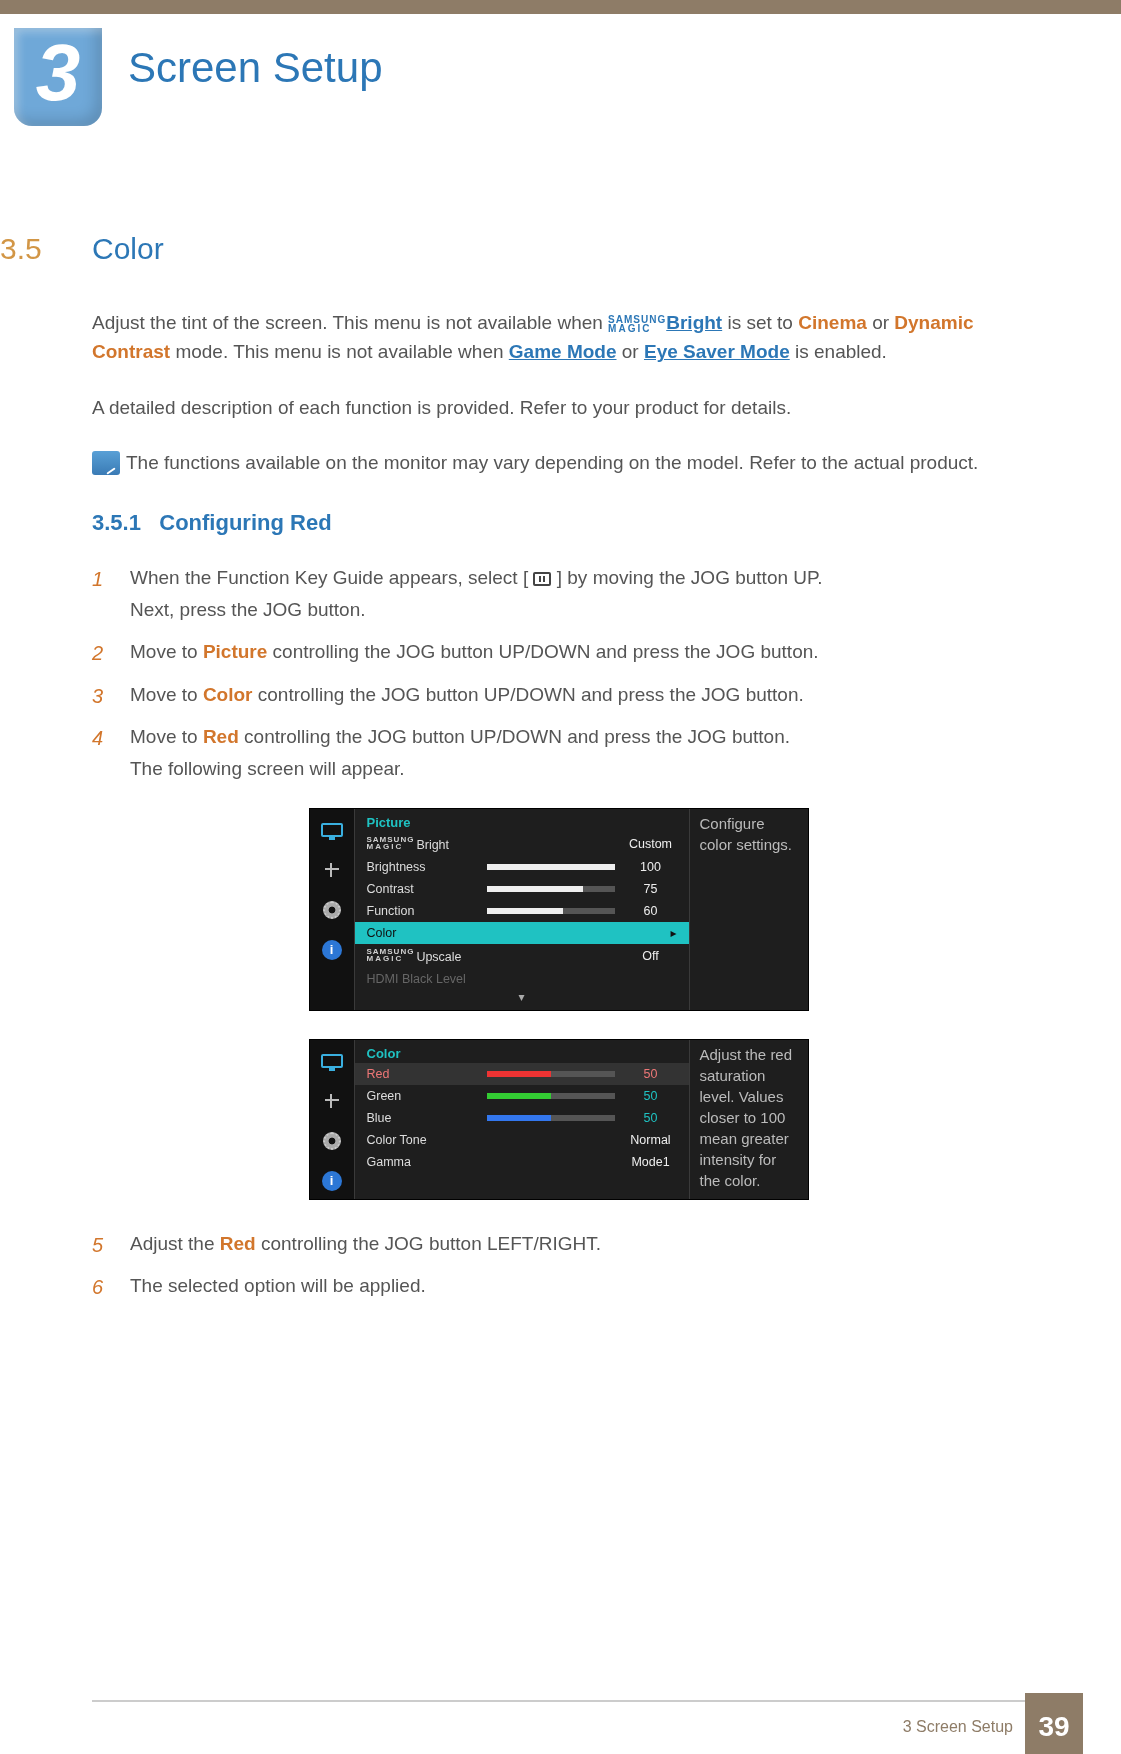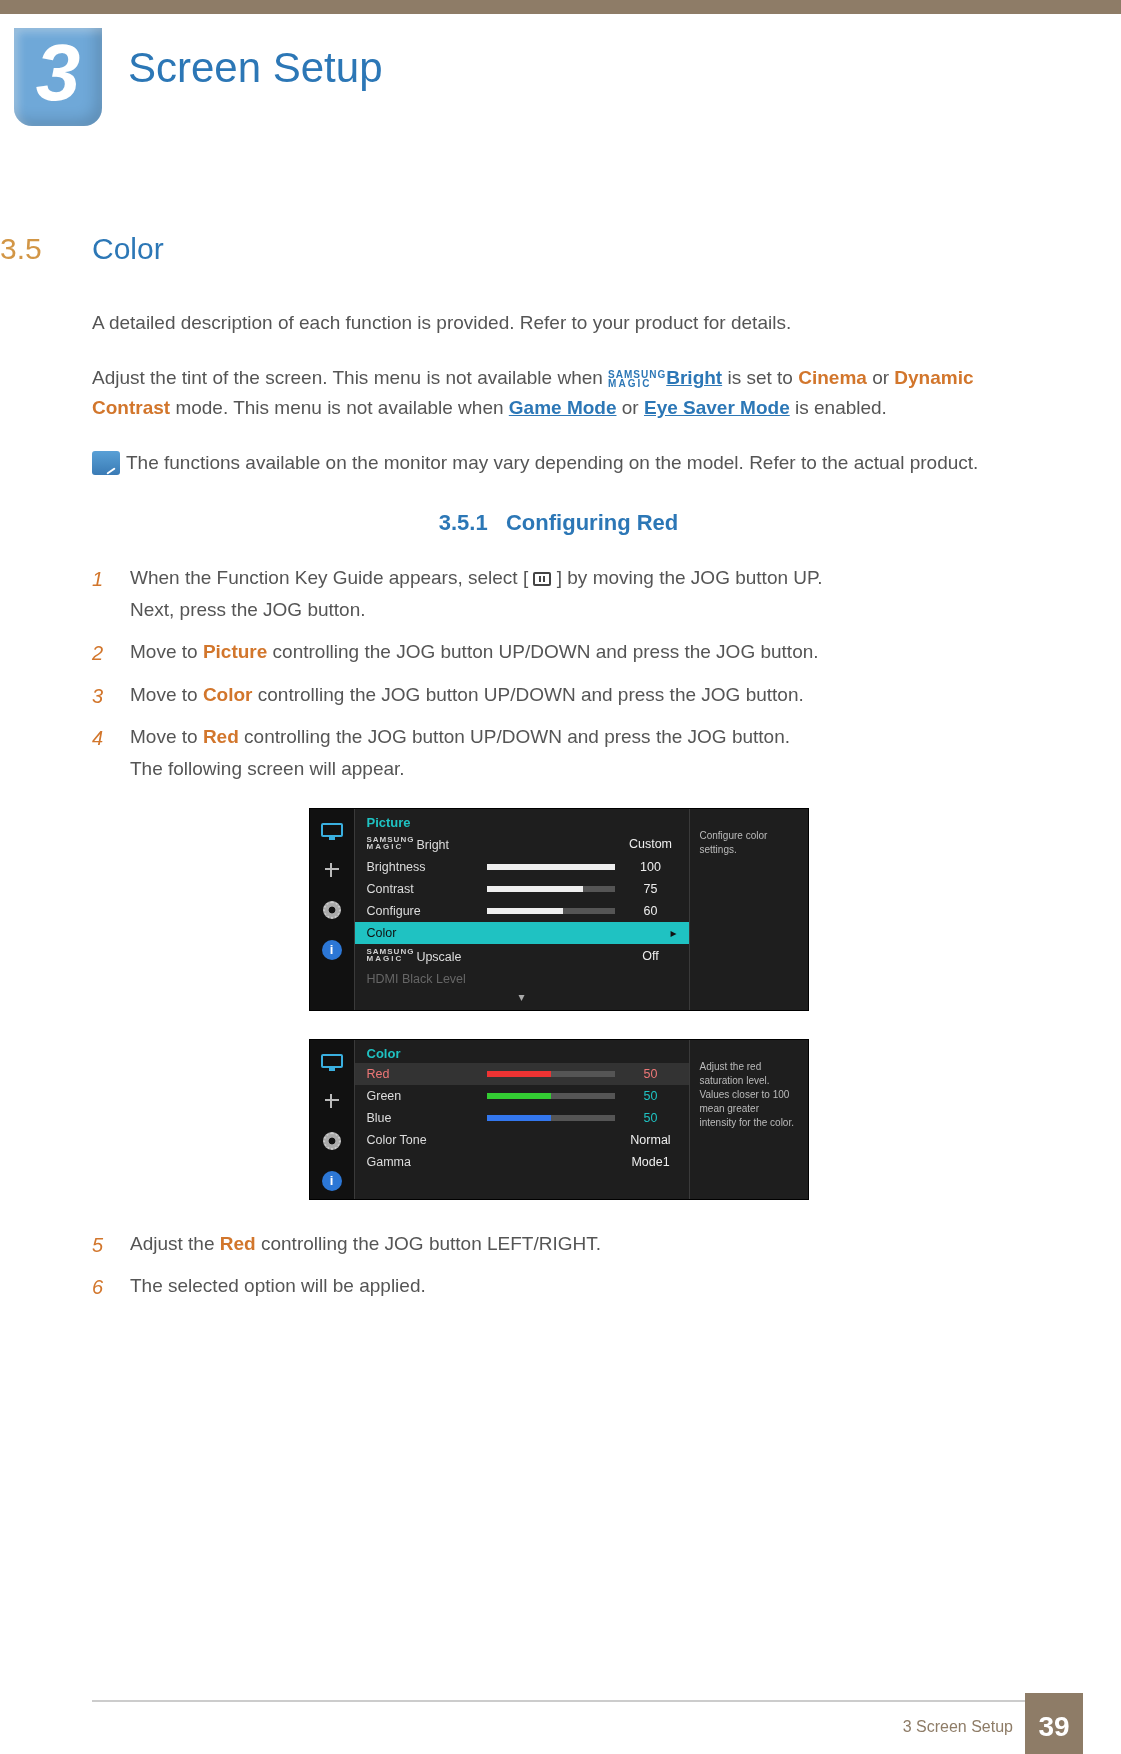--- a/index.html
+++ b/index.html
@@ -93,21 +93,20 @@
     background: #fff;
     transform: rotate(-35deg);
     border-radius: 2px;
   }
   .subsec {
     font-size: 22px;
     color: #2c77b6;
     font-weight: bold;
     margin-bottom: 26px;
     margin-top: 30px;
-    text-align: center;
   }
   .steps { list-style: none; }
   .steps li {
     position: relative;
     padding-left: 38px;
     font-size: 19px;
     color: #555;
     line-height: 1.7;
     margin-bottom: 10px;
   }
@@ -193,22 +192,22 @@
   .osd-row .val { color: #eee; width: 52px; text-align: center; }
   .osd-row.selected { background: #1fc2c2; color:#111; }
   .osd-row.selected .lbl { color: #111; }
   .osd-row.disabled .lbl { color: #666; }
   .osd-row .arrow { color:#111; font-size:12px; }
   .osd-row .magic { font-size: 8px; line-height:0.9; letter-spacing:1px; color:#d0d0d0; display:inline-block; margin-right:2px; font-weight:bold; }
   .osd-row .magic .r2{letter-spacing:2px;}
   .osd-mid .more { text-align:center; color:#aaa; font-size:12px; padding-bottom:6px; }
   .osd-right {
     width: 118px;
-    padding: 20px 10px;
-    font-size: 10px;
+    padding: 4px 10px;
+    font-size: 15px;
     color: #bbb;
     line-height: 1.4;
   }
   .bar-red  .fill { background: #e33 !important; }
   .bar-green .fill { background: #3c3 !important; }
   .bar-blue .fill { background: #37e !important; }
   .osd-row.red-hl { background: #333; }
   .osd-row.red-hl .lbl{ color:#e77; }
   .osd-row.red-hl .val{ color:#e77; }
   .val-teal { color: #1fc2c2 !important; }
@@ -244,40 +243,40 @@
 
 <div class="top-bar"></div>
 
 <div class="chapter-badge">3</div>
 <div class="chapter-title">Screen Setup</div>
 
 <div class="content">
 
   <div class="sec-num">3.5</div>
   <div class="sec-title">Color</div>
-
-  <p class="body-text">A detailed description of each function is provided. Refer to your product for details.</p>
 
   <p class="body-text">
     <span>Adjust the tint of the screen. This menu is not available when </span>
     <span class="samsung-magic">
       <span>SAMSUNG</span><br>
       <span class="row2">MAGIC</span>
     </span><span class="highlight-blue">Bright</span>
     <span> is set to </span>
     <span class="highlight-orange">Cinema</span>
     <span> or </span>
     <span class="highlight-orange">Dynamic Contrast</span>
     <span> mode. This menu is not available when </span>
     <span class="highlight-blue">Game Mode</span>
     <span> or </span>
     <span class="highlight-blue">Eye Saver Mode</span>
     <span> is enabled.</span>
   </p>
 
+  <p class="body-text">A detailed description of each function is provided. Refer to your product for details.</p>
+
   <div class="note-row">
     <div class="note-icon"></div>
     <div class="body-text" style="margin:0">The functions available on the monitor may vary depending on the model. Refer to the actual product.</div>
   </div>
 
   <div class="subsec">
     <span>3.5.1</span>&nbsp;&nbsp;
     <span>Configuring Red</span>
   </div>
 
@@ -340,21 +339,21 @@
         <span class="val">100</span>
       </div>
       <div class="osd-row">
         <span class="lbl">Contrast</span>
         <span class="bar">
             <span class="fill" style="width:75%"></span>
           </span>
         <span class="val">75</span>
       </div>
       <div class="osd-row">
-        <span class="lbl">Configure</span>
+        <span class="lbl">Function</span>
         <span class="bar">
             <span class="fill" style="width:60%"></span>
           </span>
         <span class="val">60</span>
       </div>
       <div class="osd-row selected">
         <span class="lbl">Color</span>
         <span class="arrow">▸</span>
       </div>
       <div class="osd-row">

